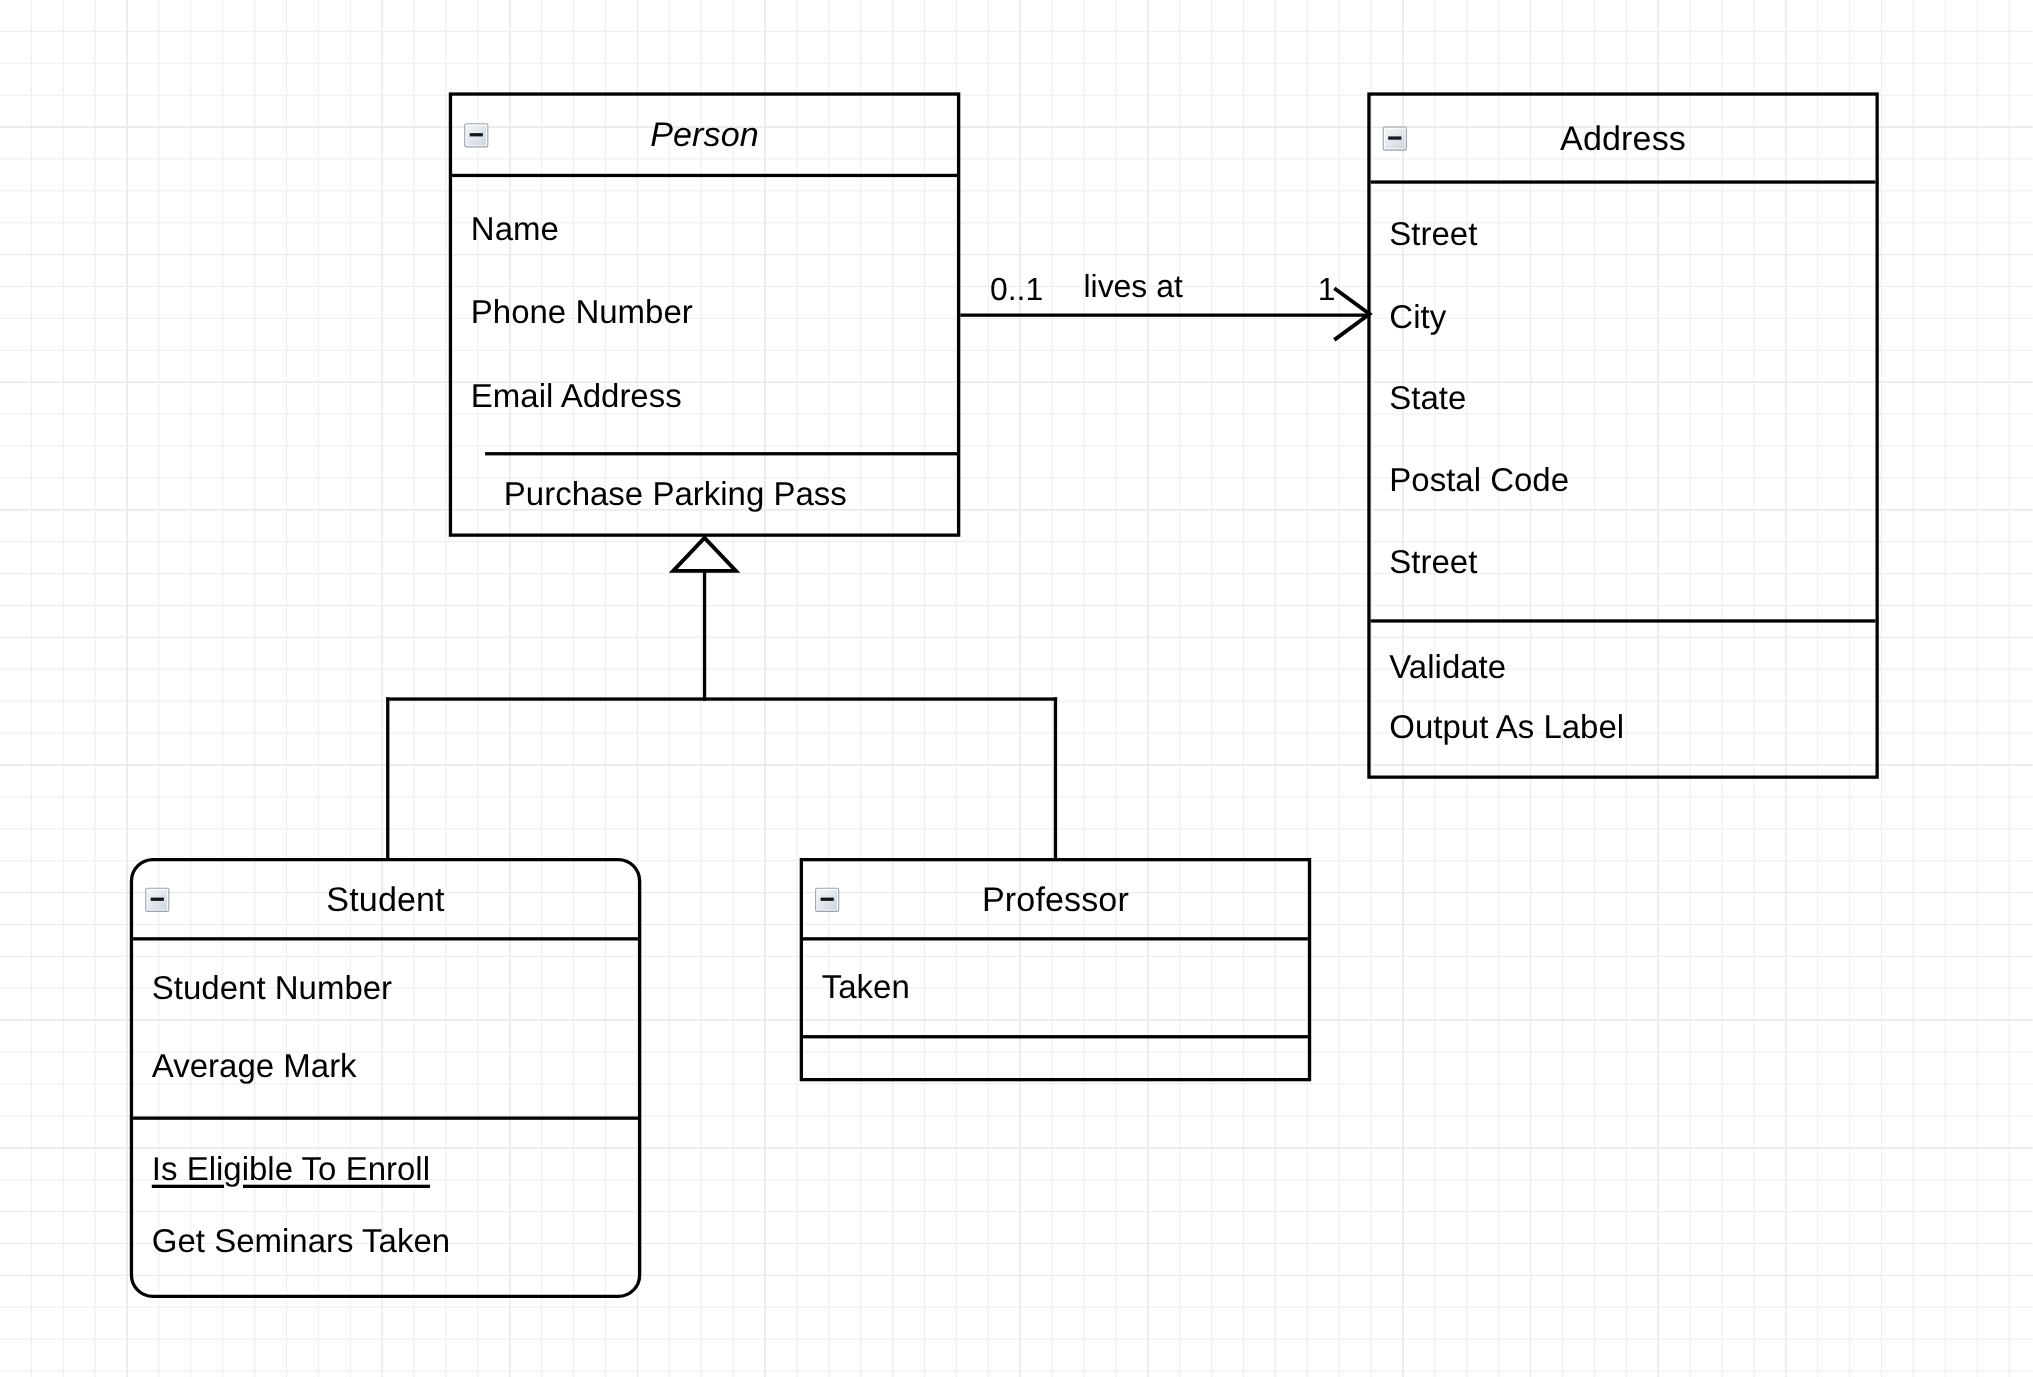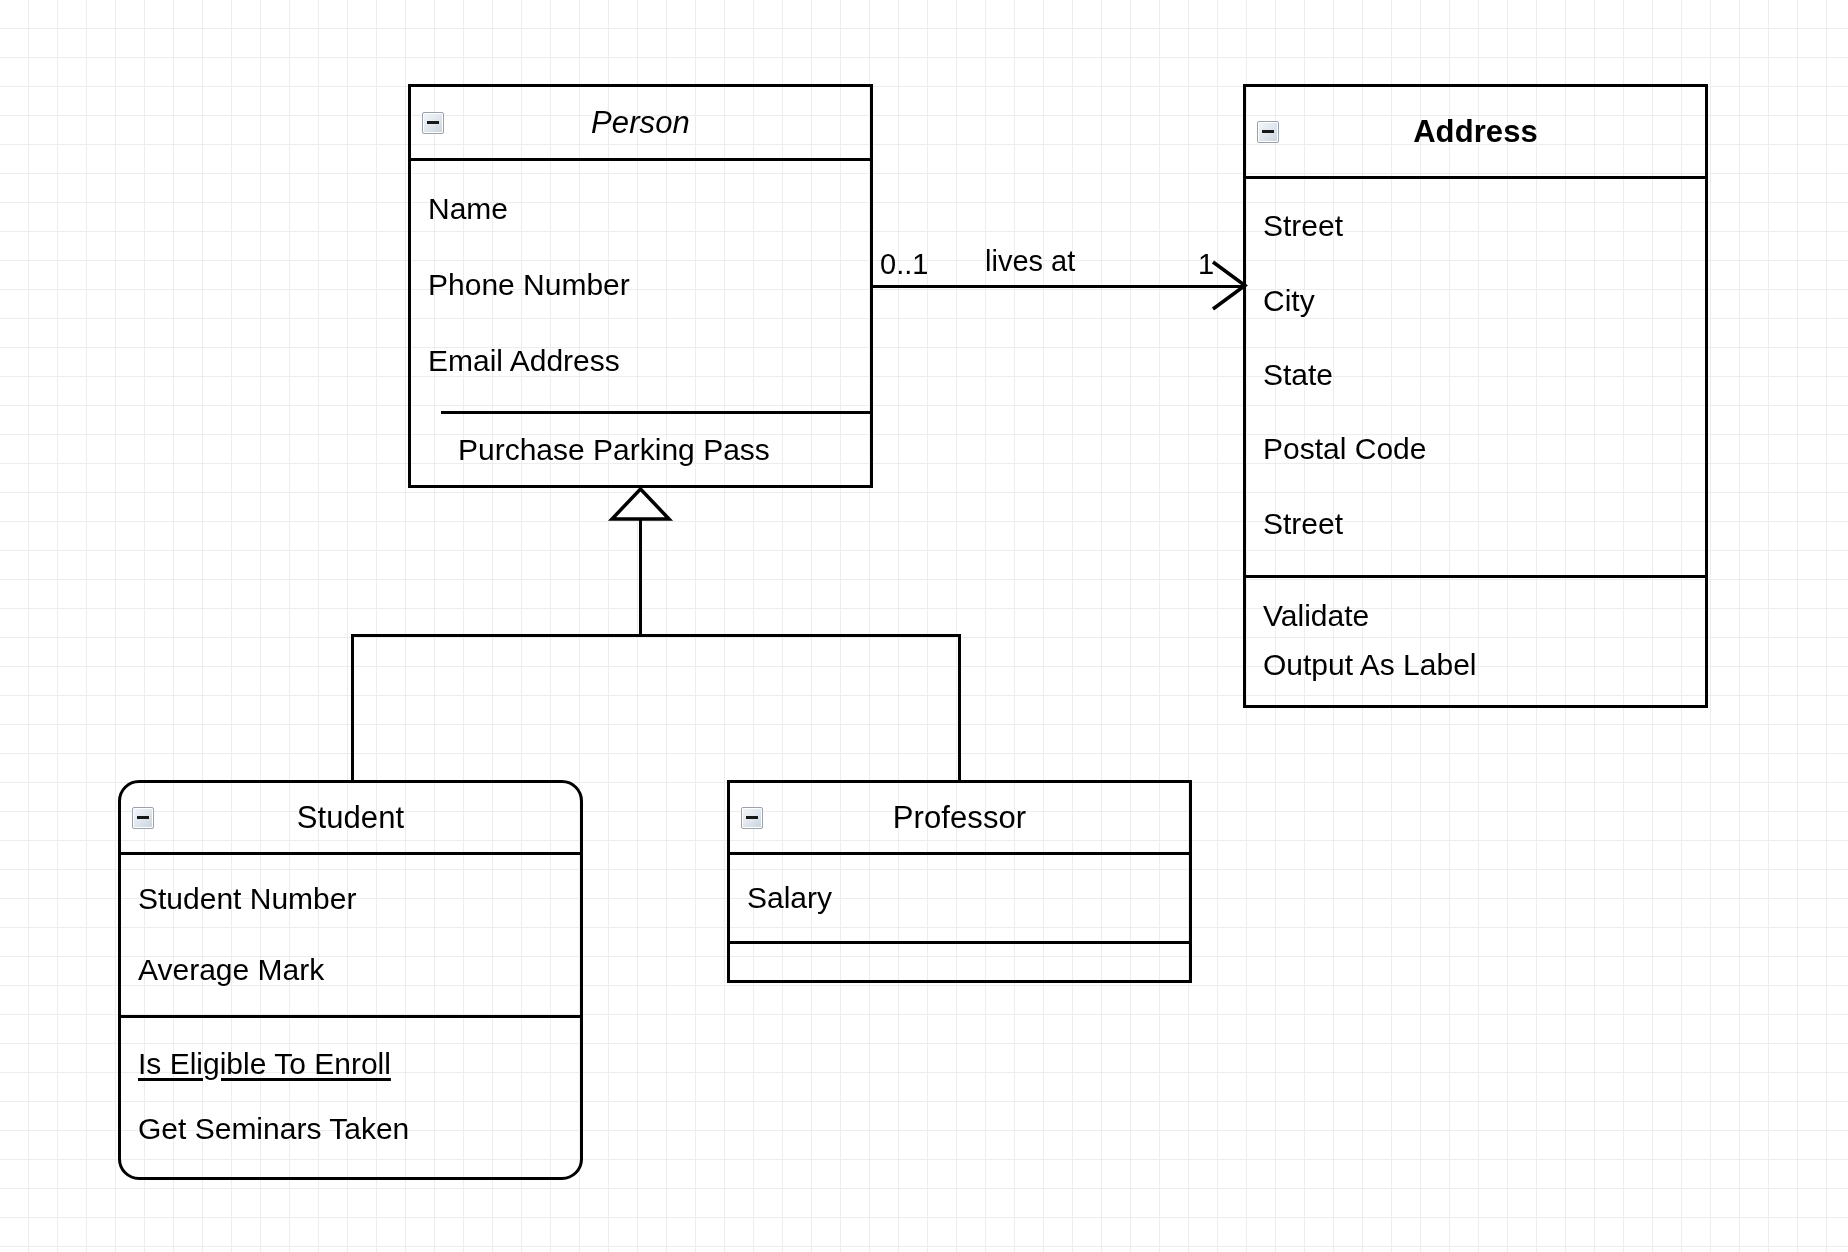--- a/index.html
+++ b/index.html
@@ -120,21 +120,21 @@
 </style>
 </head>
 <body>
 
 <div id="canvas">
 
   <div class="edge edge-h" style="left:873px; top:285px; width:370px;"></div>
   <svg class="overlay">
     <polyline points="1213,262 1245,285.5 1213,309" fill="none" stroke="#000000" stroke-width="3.5"></polyline>
   </svg>
-  <div class="edge-label" style="left:880px; top:250px;">0..1</div>
+  <div class="edge-label" style="left:900px; top:250px;">0..1</div>
   <div class="edge-label" style="left:985px; top:247px;">lives at</div>
   <div class="edge-label" style="left:1198px; top:250px;">1</div>
 
   <div class="edge edge-v" style="left:639px; top:515px; height:122px;"></div>
   <div class="edge edge-h" style="left:351px; top:634px; width:610px;"></div>
   <div class="edge edge-v" style="left:351px; top:634px; height:148px;"></div>
   <div class="edge edge-v" style="left:958px; top:634px; height:148px;"></div>
   <svg class="overlay">
     <polygon points="640.5,489 669,519 612,519" fill="#ffffff" stroke="#000000" stroke-width="3.5" stroke-linejoin="miter"></polygon>
   </svg>
@@ -148,21 +148,21 @@
       <div class="uml-member">Name</div>
       <div class="uml-member">Phone Number</div>
       <div class="uml-member">Email Address</div>
     </div>
     <div class="uml-compartment" style="flex:1;margin-left:30px;">
       <div class="uml-member">Purchase Parking Pass</div>
     </div>
   </div>
 
   <div class="uml-class" style="left:1243px; top:84px; width:465px; height:624px;">
-    <div class="uml-header" style="height:92px;font-weight:bold;">
+    <div class="uml-header" style="height:80px;">
       <span class="collapse-box"></span>
       <span class="uml-title">Address</span>
     </div>
     <div class="uml-compartment" style="height:396px; justify-content:space-around; padding-top:10px; padding-bottom:14px;">
       <div class="uml-member">Street</div>
       <div class="uml-member">City</div>
       <div class="uml-member">State</div>
       <div class="uml-member">Postal Code</div>
       <div class="uml-member">Street</div>
     </div>
@@ -186,18 +186,18 @@
       <div class="uml-member">Get Seminars Taken</div>
     </div>
   </div>
 
   <div class="uml-class" style="left:727px; top:780px; width:465px; height:203px;">
     <div class="uml-header" style="height:72px;">
       <span class="collapse-box"></span>
       <span class="uml-title">Professor</span>
     </div>
     <div class="uml-compartment" style="height:86px;">
-      <div class="uml-member">Salary</div>
+      <div class="uml-member">Taken</div>
     </div>
     <div class="uml-compartment" style="flex:1;"></div>
   </div>
 
 </div>
 
 </body></html>

